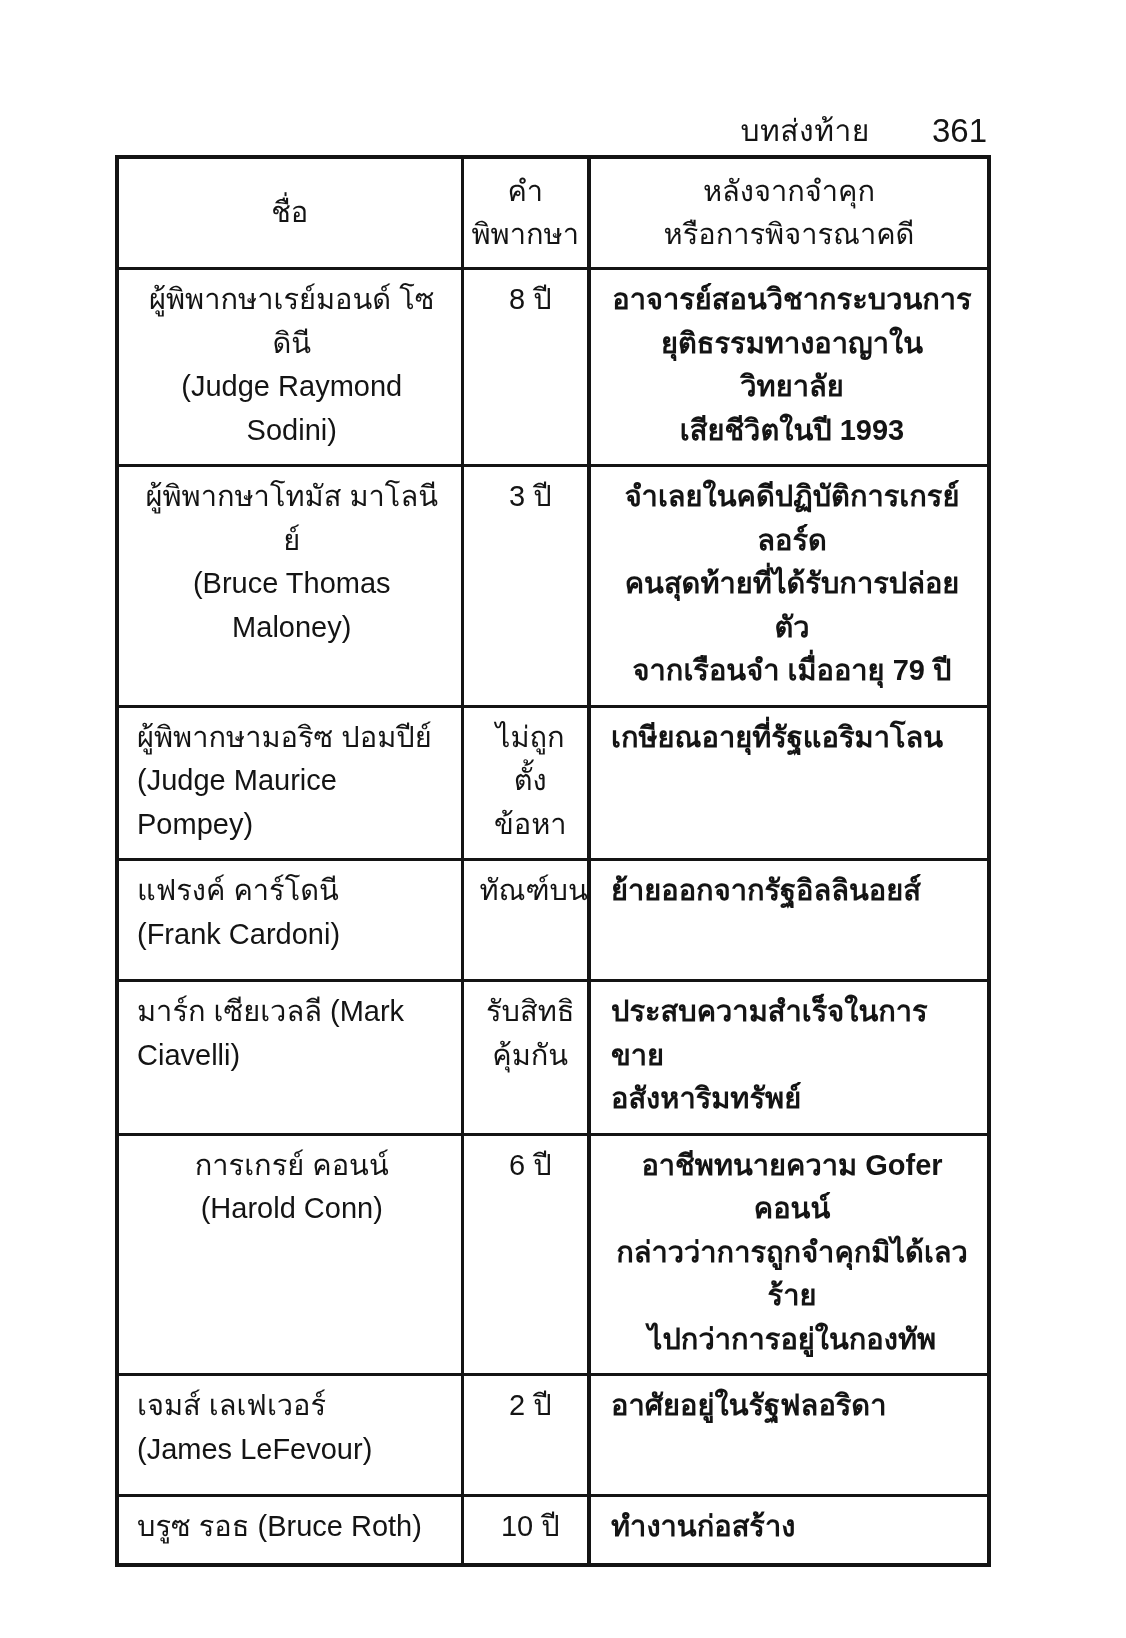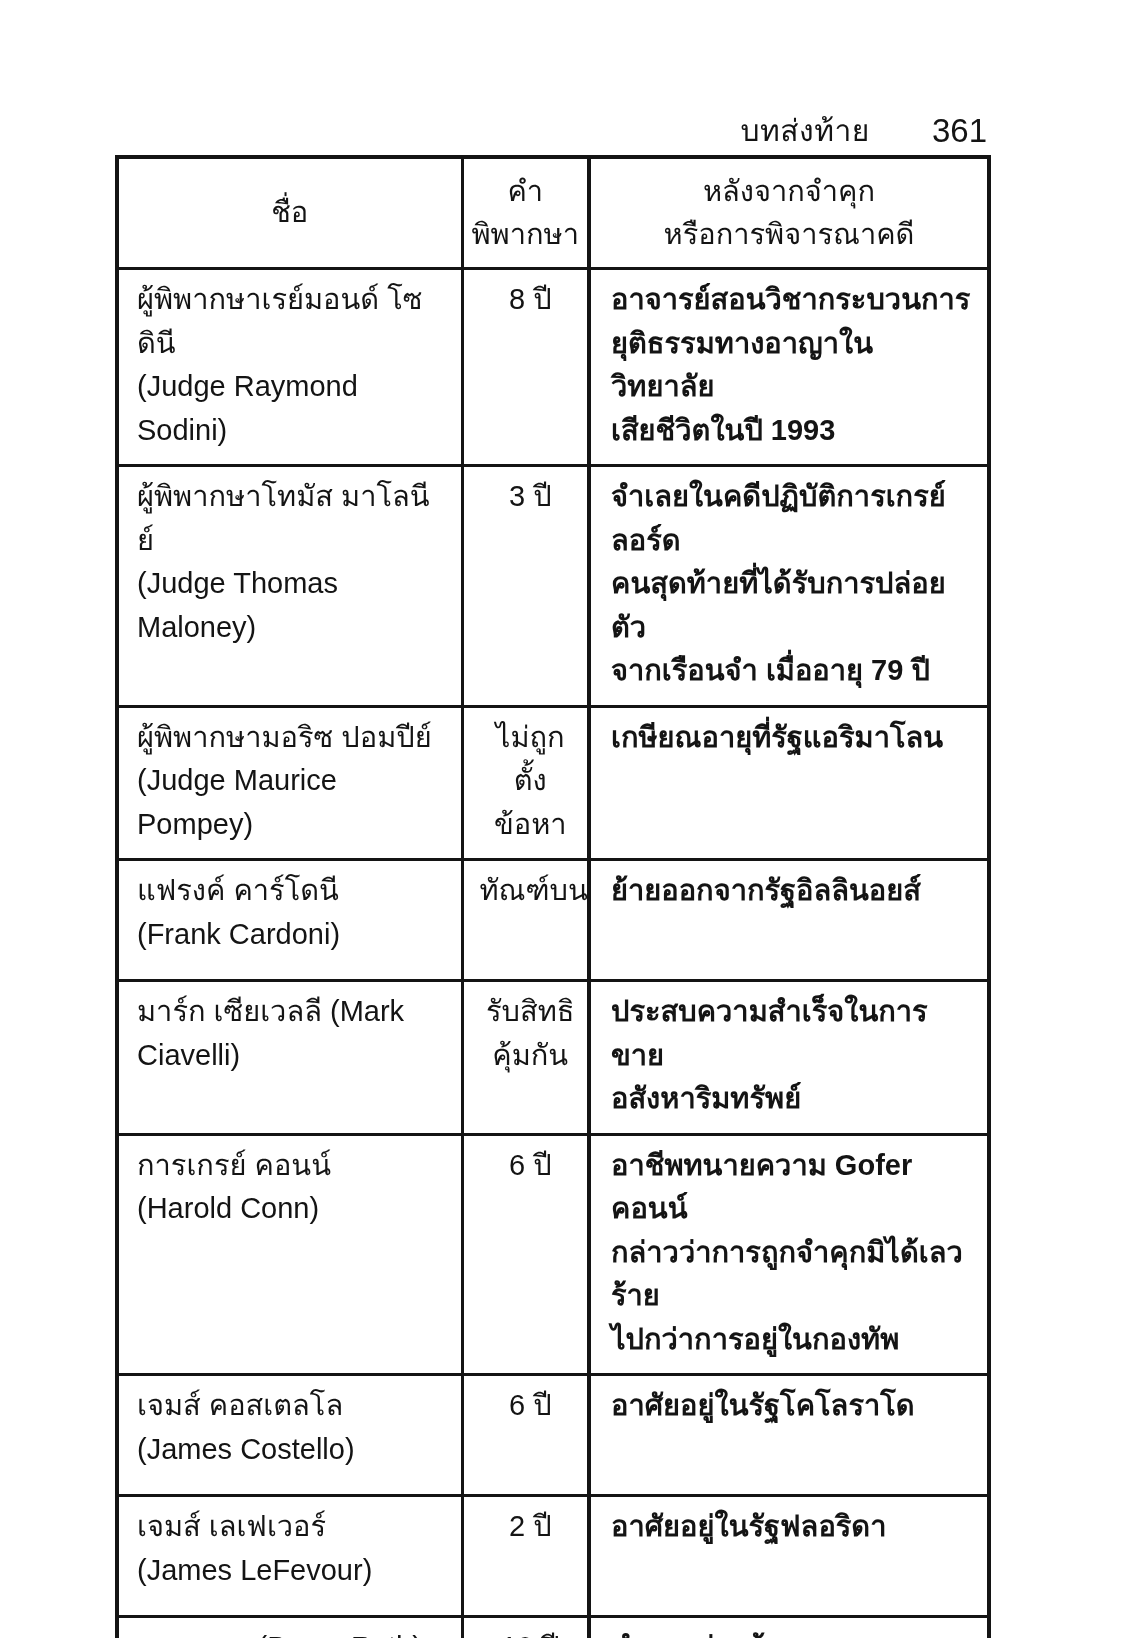--- a/index.html
+++ b/index.html
@@ -73,21 +73,21 @@
   td.cell-sentence {
     text-align: center;
     padding-left: 16px;
     padding-right: 6px;
   }
   td.cell-outcome {
     text-align: left;
     padding-left: 20px;
     font-weight: bold;
   }
-  tr.r-tall   td { height: 138px; }
+  tr.r-tall   td { height: 138px; text-align: center; }
   tr.r-mid    td { height: 98px; margin-top: 19px;  }
   tr.r-short  td { height: 46px;  }
 </style>
 </head>
 <body>
 
 <div class="page-header">
   <span class="chapter-title">บทส่งท้าย</span>
   <span class="page-number">361</span>
 </div>
@@ -111,21 +111,21 @@
     <tr class="r-tall">
       <td class="cell-name">ผู้พิพากษาเรย์มอนด์ โซดินี
 (Judge Raymond Sodini)</td>
       <td class="cell-sentence">8 ปี</td>
       <td class="cell-outcome">อาจารย์สอนวิชากระบวนการ
 ยุติธรรมทางอาญาในวิทยาลัย
 เสียชีวิตในปี 1993</td>
     </tr>
     <tr class="r-tall">
       <td class="cell-name">ผู้พิพากษาโทมัส มาโลนีย์
-(Judge Thomas Maloney)</td>
+(Bruce Thomas Maloney)</td>
       <td class="cell-sentence">3 ปี</td>
       <td class="cell-outcome">จำเลยในคดีปฏิบัติการเกรย์ลอร์ด
 คนสุดท้ายที่ได้รับการปล่อยตัว
 จากเรือนจำ เมื่ออายุ 79 ปี</td>
     </tr>
     <tr class="r-mid">
       <td class="cell-name">ผู้พิพากษามอริซ ปอมปีย์
 (Judge Maurice Pompey)</td>
       <td class="cell-sentence">ไม่ถูกตั้ง
 ข้อหา</td>
@@ -147,26 +147,20 @@
     </tr>
     <tr class="r-tall">
       <td class="cell-name">การเกรย์ คอนน์
 (Harold Conn)</td>
       <td class="cell-sentence">6 ปี</td>
       <td class="cell-outcome">อาชีพทนายความ Gofer คอนน์
 กล่าวว่าการถูกจำคุกมิได้เลวร้าย
 ไปกว่าการอยู่ในกองทัพ</td>
     </tr>
     <tr class="r-mid">
-      <td class="cell-name">เจมส์ คอสเตลโล
-(James Costello)</td>
-      <td class="cell-sentence">6 ปี</td>
-      <td class="cell-outcome">อาศัยอยู่ในรัฐโคโลราโด</td>
-    </tr>
-    <tr class="r-mid">
       <td class="cell-name">เจมส์ เลเฟเวอร์
 (James LeFevour)</td>
       <td class="cell-sentence">2 ปี</td>
       <td class="cell-outcome">อาศัยอยู่ในรัฐฟลอริดา</td>
     </tr>
     <tr class="r-short">
       <td class="cell-name">บรูซ รอธ (Bruce Roth)</td>
       <td class="cell-sentence">10 ปี</td>
       <td class="cell-outcome">ทำงานก่อสร้าง</td>
     </tr>

